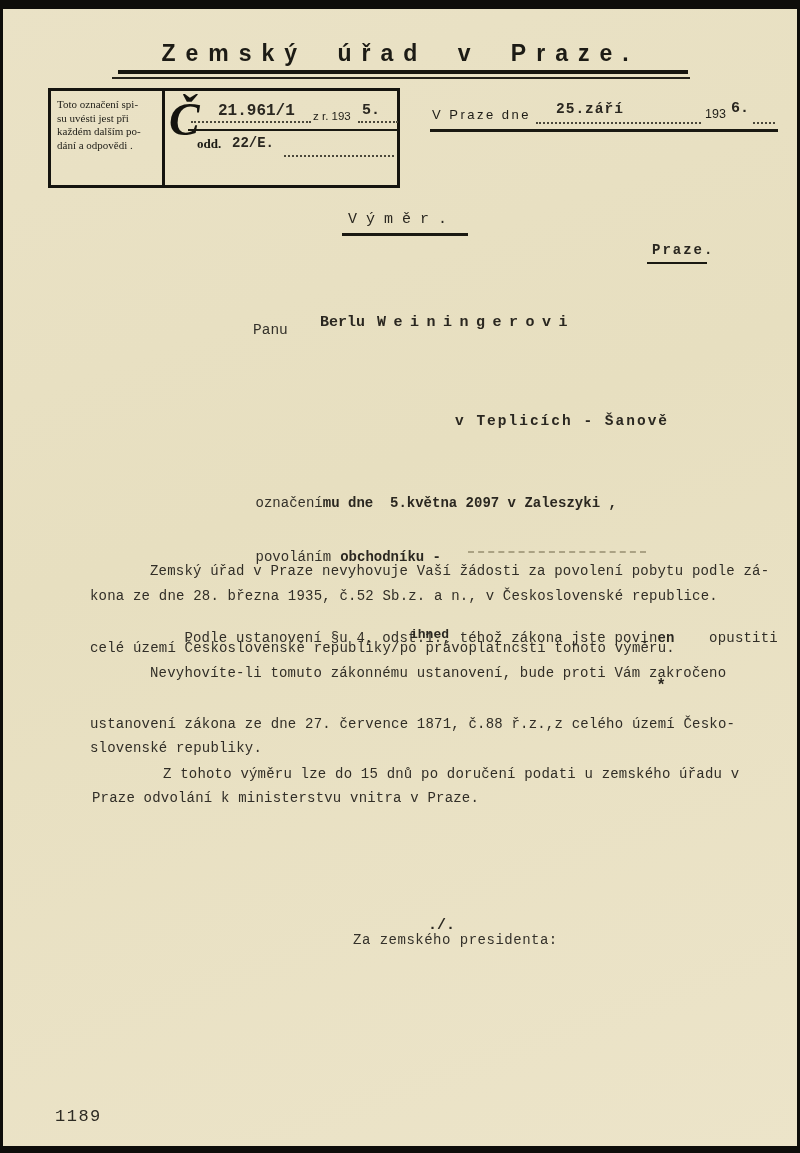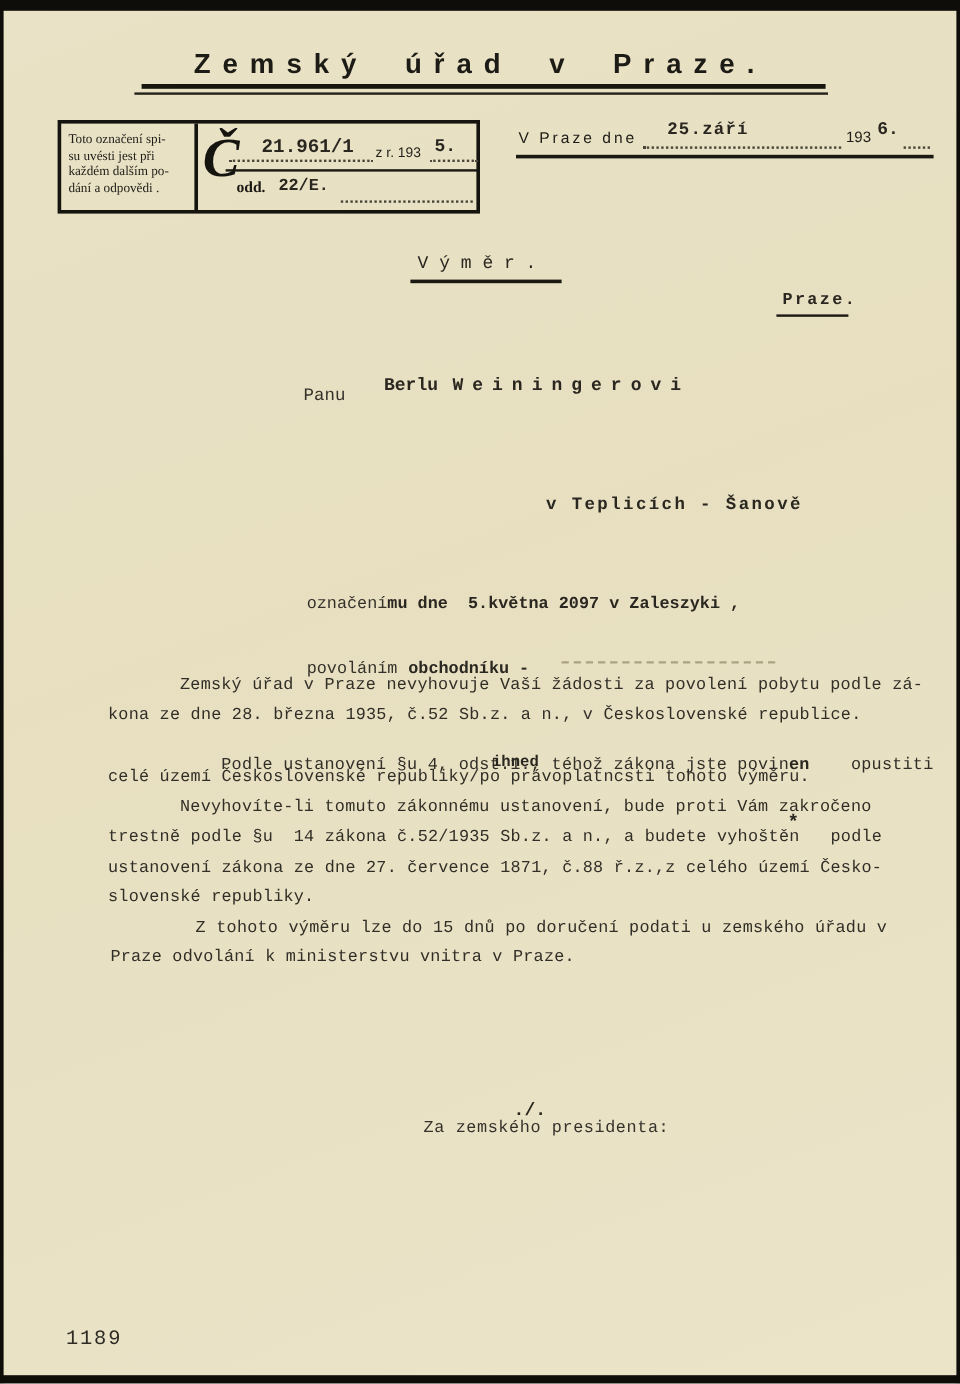--- a/index.html
+++ b/index.html
@@ -15,21 +15,21 @@
   .edge.right{left:797px;top:0;width:3px;height:1153px;}
 
   .letterhead{
     position:absolute;left:0;right:0;top:40px;text-align:center;
     font-family:"Liberation Sans",sans-serif;font-weight:bold;font-size:23px;
     letter-spacing:10px;word-spacing:14px;color:#1c1b15;white-space:nowrap;
   }
   .rule1{position:absolute;left:118px;top:70px;width:570px;height:4px;background:#17160f;}
   .rule2{position:absolute;left:112px;top:77px;width:578px;height:2px;background:#24221a;}
 
-  .stampbox{position:absolute;left:48px;top:100px;width:352px;height:78px;border:3px solid #15140f;box-sizing:border-box;}
+  .stampbox{position:absolute;left:48px;top:88px;width:352px;height:100px;border:3px solid #15140f;box-sizing:border-box;}
   .stampbox .divider{position:absolute;left:111px;top:0;width:3px;height:100%;background:#15140f;}
   .stampnote{position:absolute;left:6px;top:7px;width:102px;font-family:"Liberation Serif",serif;
     font-size:11px;line-height:13.5px;color:#1e1d17;}
   .bigC{position:absolute;left:118px;top:2px;font-family:"Liberation Serif",serif;
     font-weight:bold;font-style:italic;font-size:46px;color:#15140f;}
   .typed{font-family:"Liberation Mono","DejaVu Sans Mono",monospace;color:#34312a;margin-top:42px;}
   .typedbold{font-family:"Liberation Mono","DejaVu Sans Mono",monospace;font-weight:bold;color:#2a2720;}
   .printed{font-family:"Liberation Sans",sans-serif;color:#1f1e18;}
   .dots{border-bottom:2px dotted #4a473a;position:absolute;height:1px;}
   .solidline{position:absolute;background:#1a1912;}
@@ -146,21 +146,20 @@
   <div class="bline" style="left:90px;top:588px;">kona ze dne 28. března 1935, č.52 Sb.z. a n., v Československé republice.</div>
 
   <div class="bline" style="left:150px;top:614px;">
     <span>Podle ustanovení §u 4, odst.1., téhož zákona jste povin</span><span class="typedbold" style="font-size:14px;">en</span><span>    opustiti</span>
   </div>
   <div class="insertion typedbold">ihned</div>
   <div class="bline" style="left:90px;top:640px;">celé území Československé republiky/po právoplatncsti tohoto výměru.</div>
 
   <div class="bline" style="left:150px;top:665px;">Nevyhovíte-li tomuto zákonnému ustanovení, bude proti Vám zakročeno</div>
   <div class="corrmark">*</div>
-  <div class="bline" style="left:90px;top:690px;">trestně podle §u  14 zákona č.52/1935 Sb.z. a n., a budete vyhoštěn   podle</div>
   <div class="bline" style="left:90px;top:716px;">ustanovení zákona ze dne 27. července 1871, č.88 ř.z.,z celého území Česko-</div>
   <div class="bline" style="left:90px;top:740px;">slovenské republiky.</div>
 
   <div class="bline" style="left:163px;top:766px;">Z tohoto výměru lze do 15 dnů po doručení podati u zemského úřadu v</div>
   <div class="bline" style="left:92px;top:790px;">Praze odvolání k ministerstvu vnitra v Praze.</div>
 
   <div class="closing typed">Za zemského presidenta:</div>
   <div class="sigmark typedbold">./.</div>
 
   <div class="pagenum typed">1189</div>

